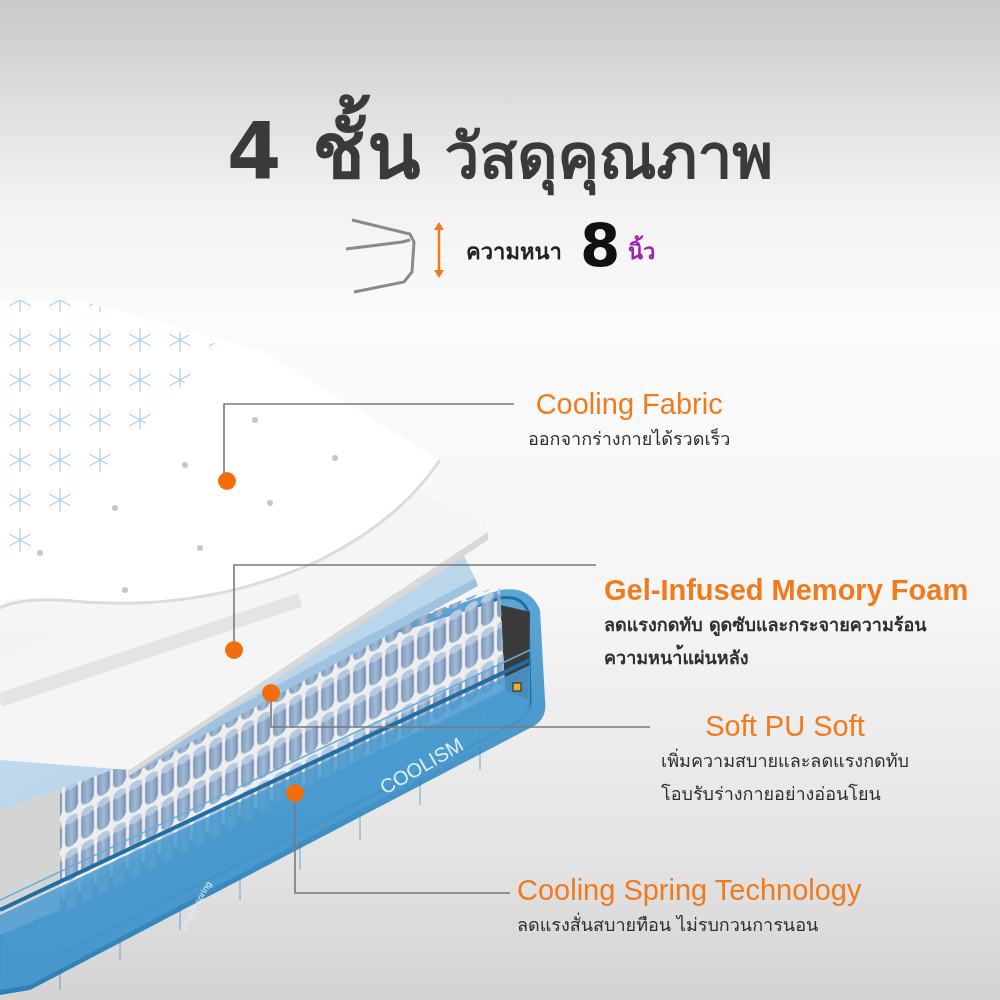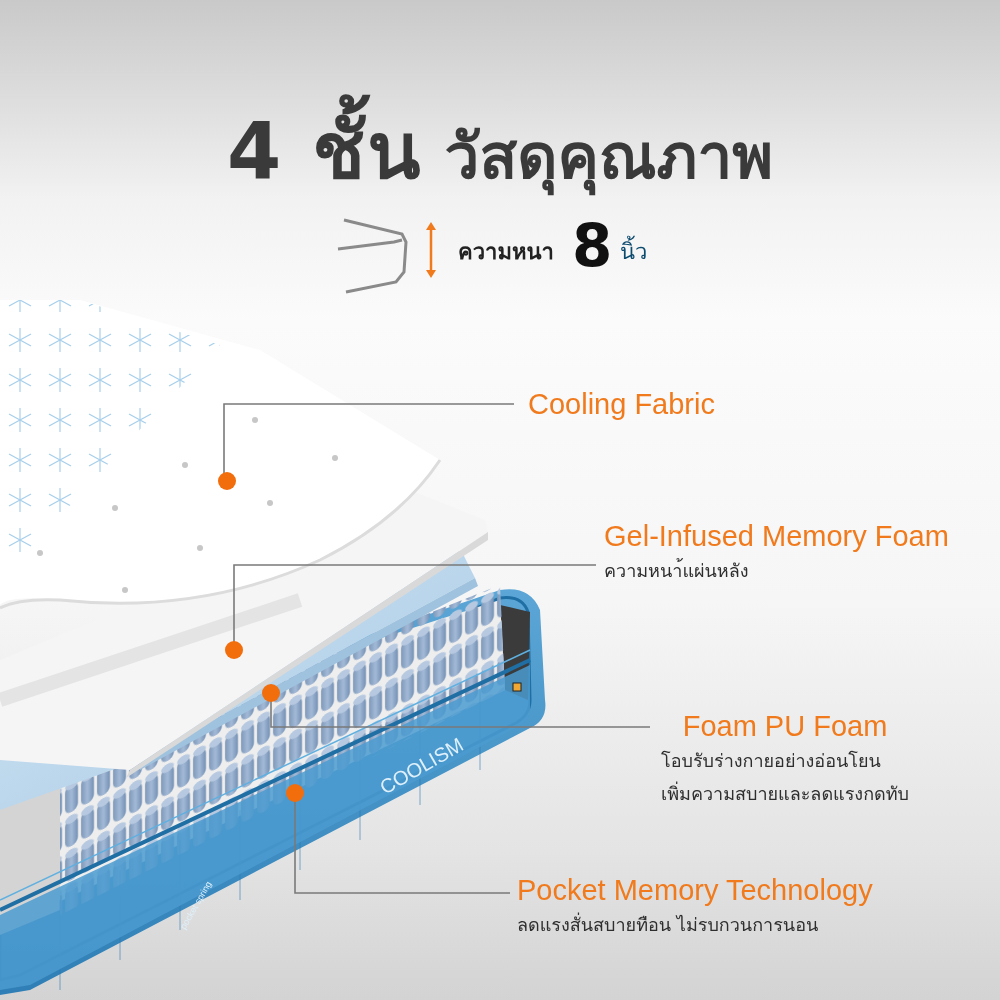--- a/index.html
+++ b/index.html
@@ -8,31 +8,31 @@
     background: linear-gradient(to bottom, #c9c9c9 0px, #f2f2f2 200px, #fbfbfb 320px, #f6f6f6 600px, #e4e4e4 850px, #d3d3d3 1000px);
     font-family: "DejaVu Sans", "Liberation Sans", sans-serif;
   }
   .title {
     position: absolute; left: 0; width: 1000px; top: 88px;
     text-align: center; color: #3a3a3a; white-space: nowrap;
   }
   .title .big { font-size: 78px; font-weight: bold; letter-spacing: 2px; }
   .title .rest { font-size: 62px; font-weight: bold; margin-left: 22px; }
   .thick-row {
-    position: absolute; top: 212px; left: 332px; height: 80px; width: 360px; text-align: right;
+    position: absolute; top: 212px; left: 340px; height: 80px; width: 360px; text-align: right;
   }
   .thick-icon { position: absolute; left: 0; top: 0; }
   .thick-label {
     position: absolute; left: 126px; top: 22px; font-size: 22px; color: #222; font-weight: bold;
   }
   .thick-num {
     position: absolute; left: 240px; top: 0px; font-size: 58px; font-weight: bold; color: #111;
   }
   .thick-unit {
-    position: absolute; left: 288px; top: 22px; font-size: 22px; color: #0c4a6e; font-weight: normal;
+    position: absolute; left: 288px; top: 22px; font-size: 22px; color: #a21caf; font-weight: bold;
   }
   .art { position: absolute; left: 0; top: 0; }
   .feature { position: absolute; white-space: nowrap; }
   .feature .name {
     font-family: "Liberation Sans", sans-serif; color: #f07a1c; font-size: 29px; line-height: 36px; text-align: center;
   }
   .feature .desc {
     color: #2e2e2e; font-size: 18px; line-height: 33px;
   }
   .dot {
@@ -153,29 +153,31 @@
   </g>
 </svg>
 
 <div class="dot" style="left:218px; top:472px;"></div>
 <div class="dot" style="left:225px; top:641px;"></div>
 <div class="dot" style="left:262px; top:684px;"></div>
 <div class="dot" style="left:286px; top:784px;"></div>
 
 <div class="feature" style="left:528px; top:386px;">
   <div class="name">Cooling Fabric</div>
+  <div class="desc">ออกจากร่างกายได้รวดเร็ว</div>
 </div>
 
-<div class="feature" style="left:604px; top:518px;">
+<div class="feature" style="left:604px; top:572px;font-weight:bold;">
   <div class="name">Gel-Infused Memory Foam</div>
+  <div class="desc">ลดแรงกดทับ ดูดซับและกระจายความร้อน</div>
   <div class="desc">ความหนา้แผ่นหลัง</div>
 </div>
 
 <div class="feature" style="left:661px; top:708px;">
-  <div class="name">Foam PU Foam</div>
+  <div class="name">Soft PU Soft</div>
+  <div class="desc">เพิ่มความสบายและลดแรงกดทับ</div>
   <div class="desc">โอบรับร่างกายอย่างอ่อนโยน</div>
-  <div class="desc">เพิ่มความสบายและลดแรงกดทับ</div>
 </div>
 
 <div class="feature" style="left:517px; top:872px;">
-  <div class="name">Pocket Memory Technology</div>
+  <div class="name">Cooling Spring Technology</div>
   <div class="desc">ลดแรงสั่นสบายทือน ไม่รบกวนการนอน</div>
 </div>
 
 </body></html>

